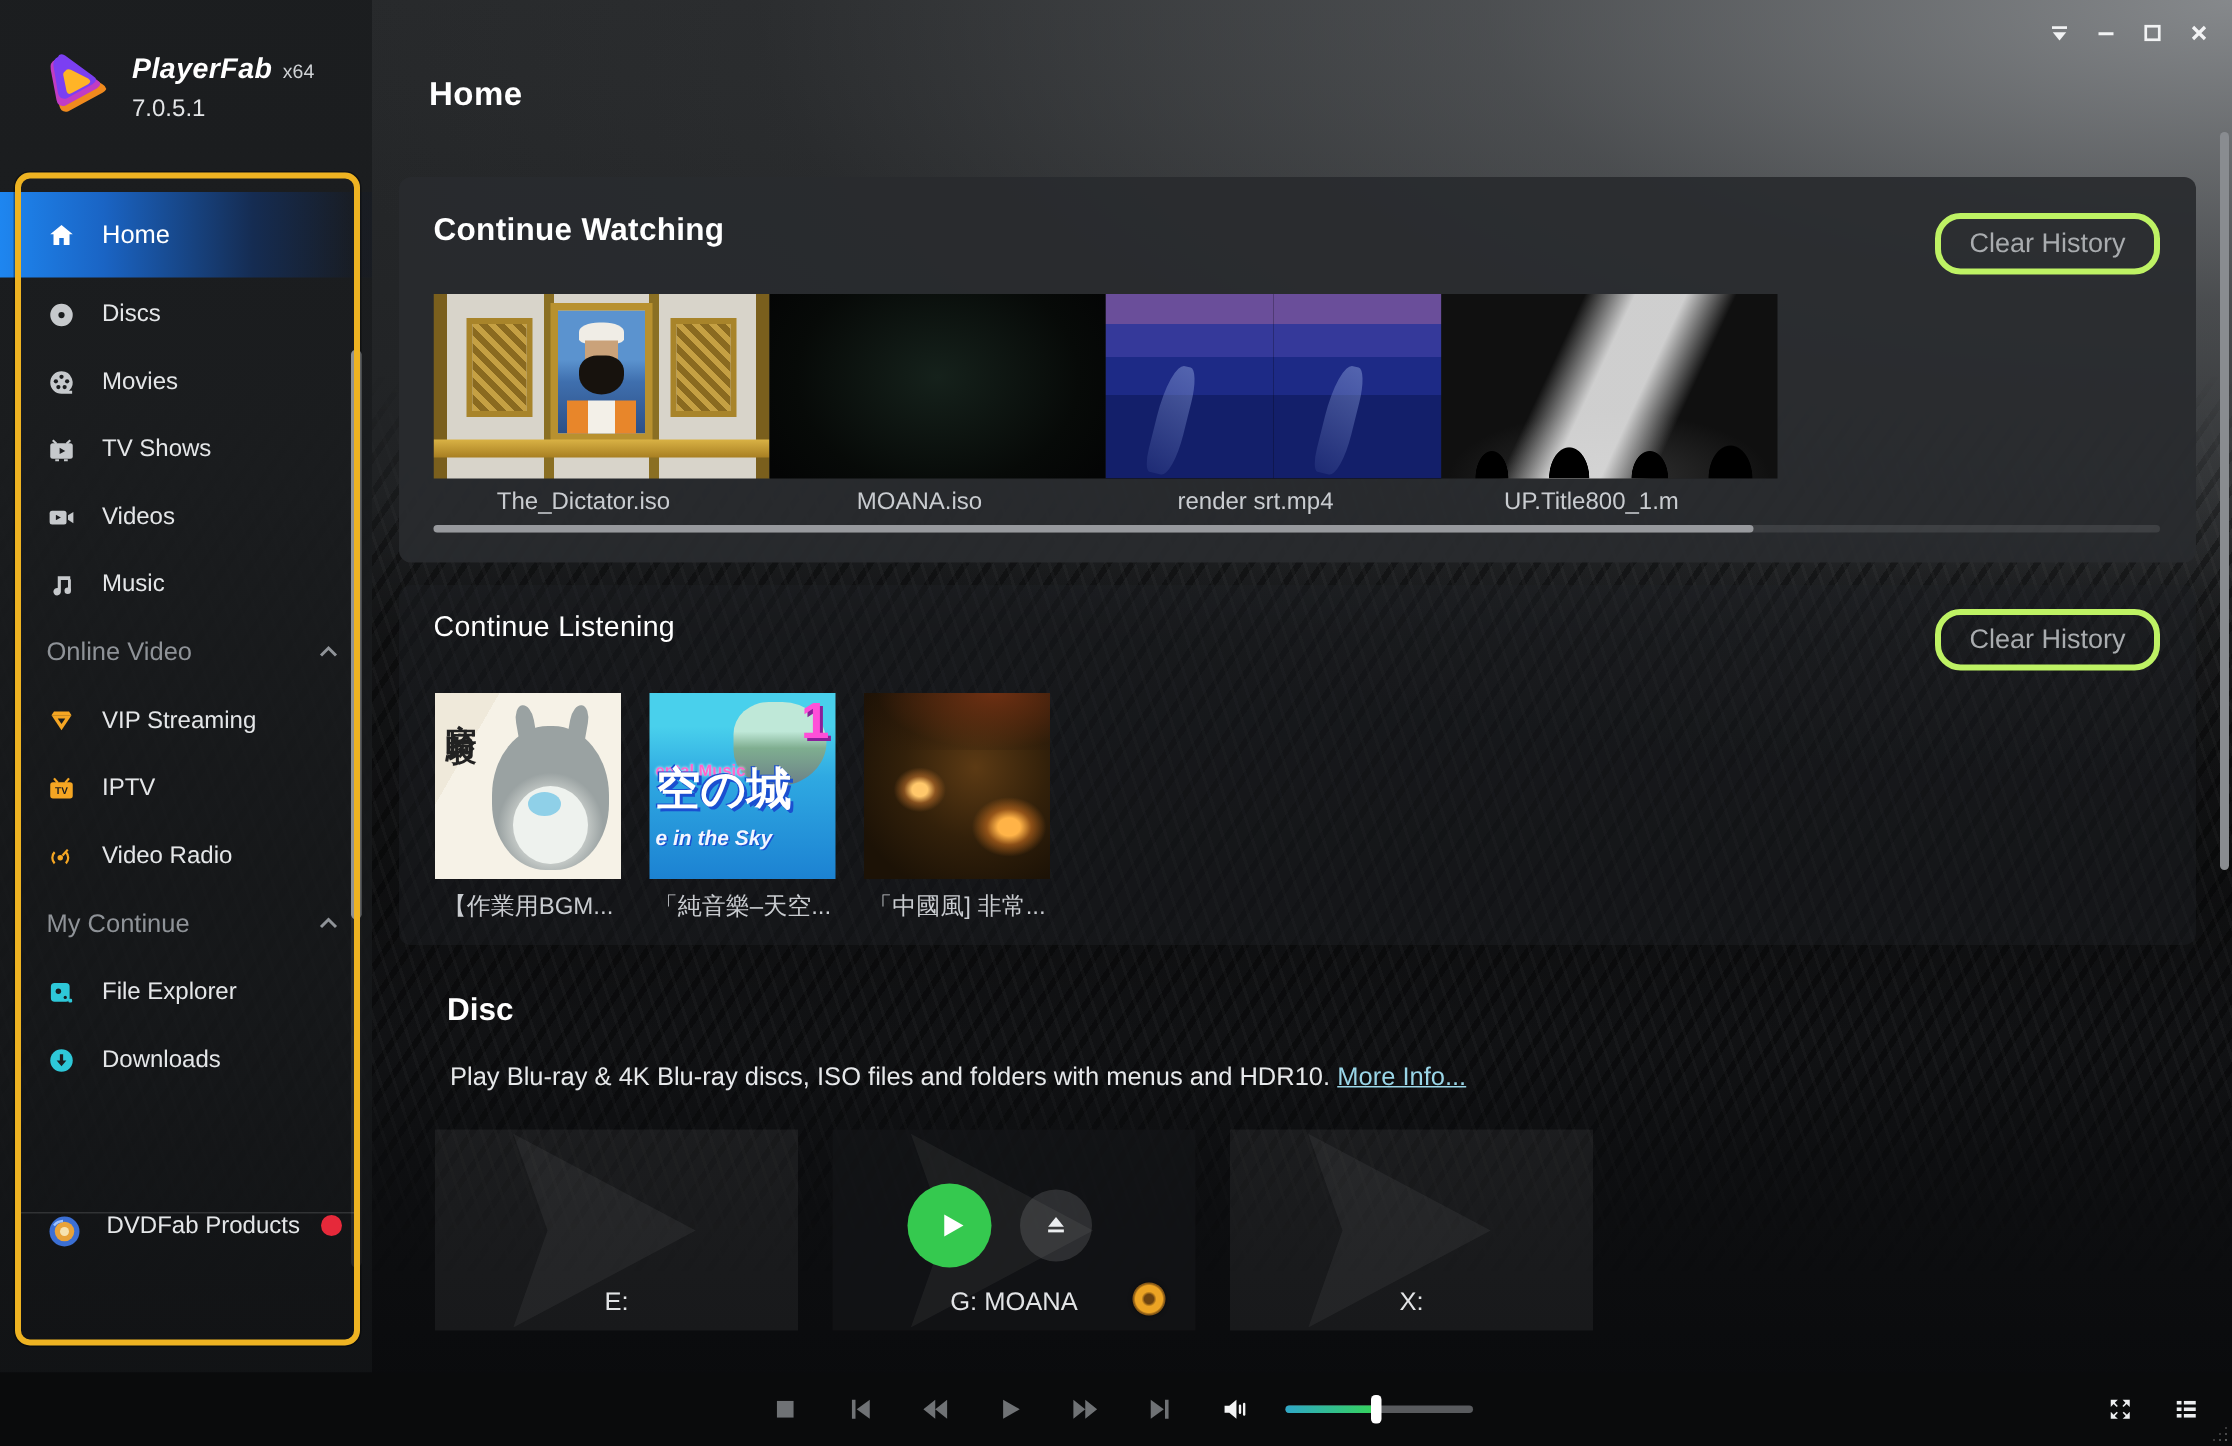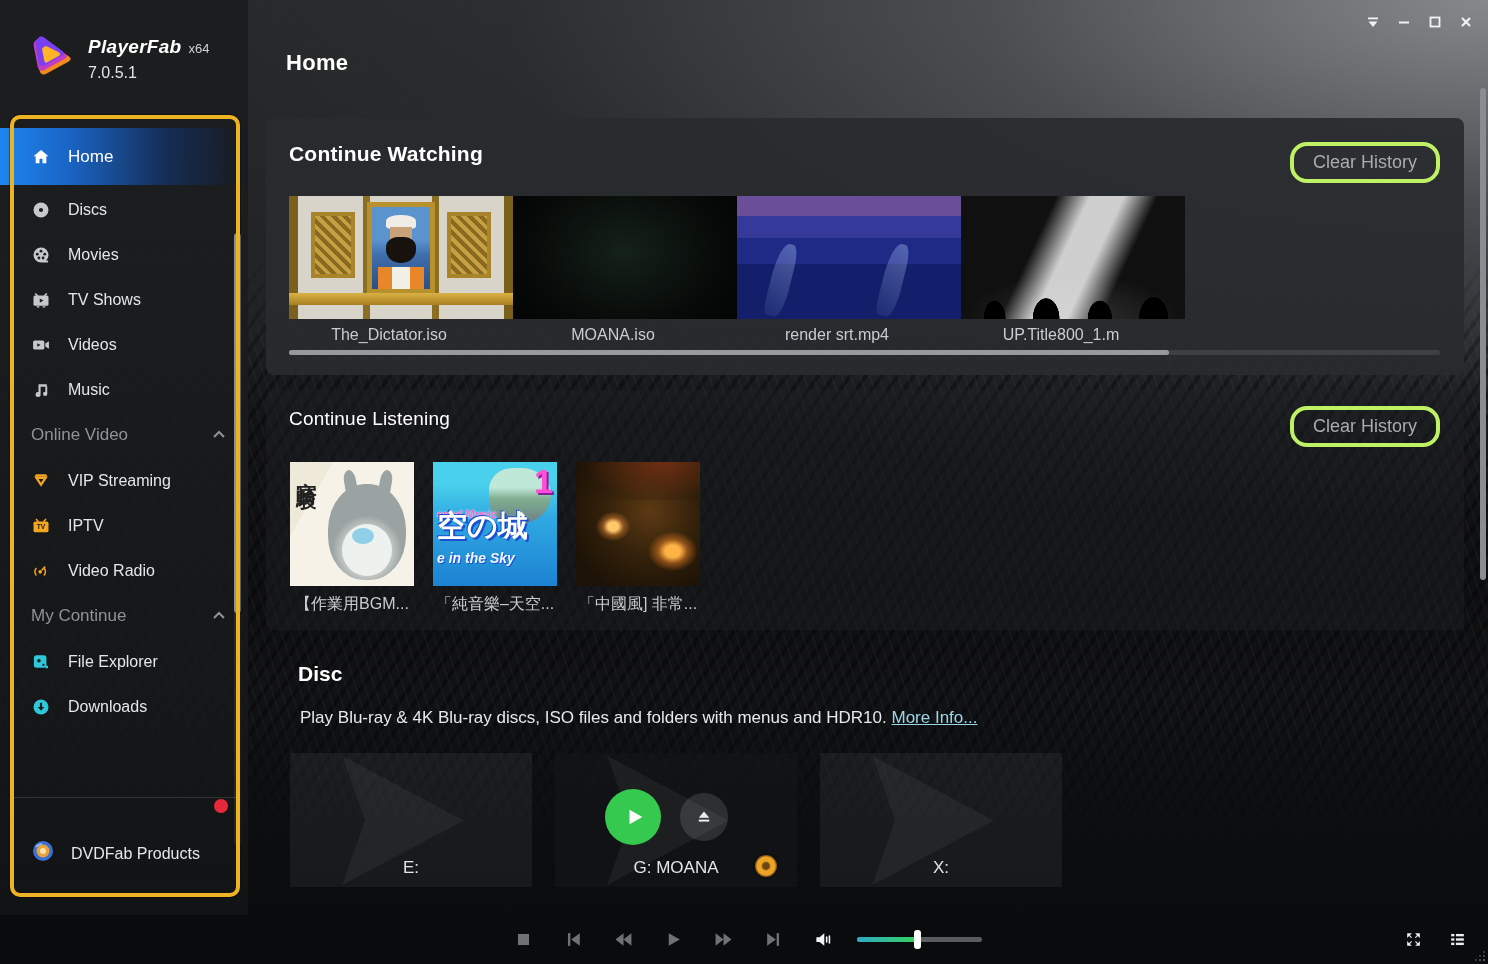--- a/index.html
+++ b/index.html
@@ -48,23 +48,23 @@
   .nav-label { font-size:16px; color:#e4e6e8; white-space:nowrap; }
   .nav-item.active .nav-label { font-size:17px; color:#ffffff; }
   .nav-icon { width:20px; height:20px; color:#c6c9cc; flex:0 0 auto; display:flex; }
   .nav-icon svg { width:100%; height:100%; }
   .nav-icon.orange { color:#f5a623; }
   .nav-icon.teal { color:#2ec8d8; }
   .section-row { display:flex; align-items:center; height:46px; padding:0 22px 0 31px; color:#8f9398; cursor:pointer; }
   .section-label { font-size:17px; flex:1; }
   .chev { width:14px; height:14px; color:#8f9398; }
   .sidebar-footer {
-    position:absolute; left:10px; bottom:52px; width:230px; height:66px;
+    position:absolute; left:10px; bottom:41px; width:230px; height:66px;
     border-top:1px solid rgba(255,255,255,0.13);
-    display:flex; align-items:flex-end; gap:16px; padding-left:21px; cursor:pointer;
+    display:flex; align-items:flex-start; gap:16px; padding-left:21px; cursor:pointer;
   }
   .footer-label { font-size:16px; color:#e4e6e8; }
   .red-dot { position:absolute; right:12px; top:1px; width:14px; height:14px; border-radius:50%; background:#e6293a; }
   .side-scroll-track { position:absolute; left:234px; top:233px; width:7px; height:612px; background:rgba(255,255,255,0.08); border-radius:4px; }
   .side-scroll-thumb { position:absolute; left:234px; top:233px; width:7px; height:380px; background:#8e9194; border-radius:4px; }
 
   
   .win-controls { position:absolute; top:10px; right:10px; display:flex; gap:7px; z-index:6; }
   .win-btn { width:24px; height:24px; display:flex; align-items:center; justify-content:center; color:#f2f3f4; cursor:pointer; }
   .win-btn svg { width:14px; height:14px; }

